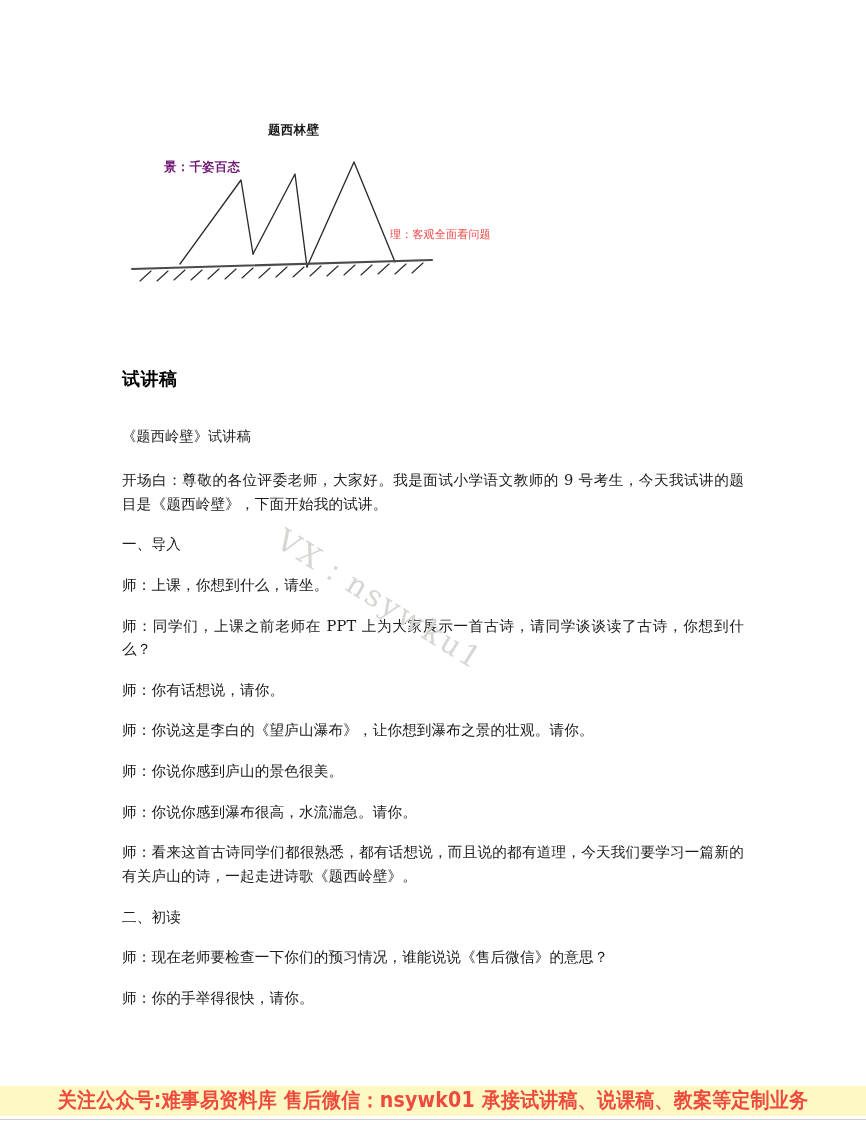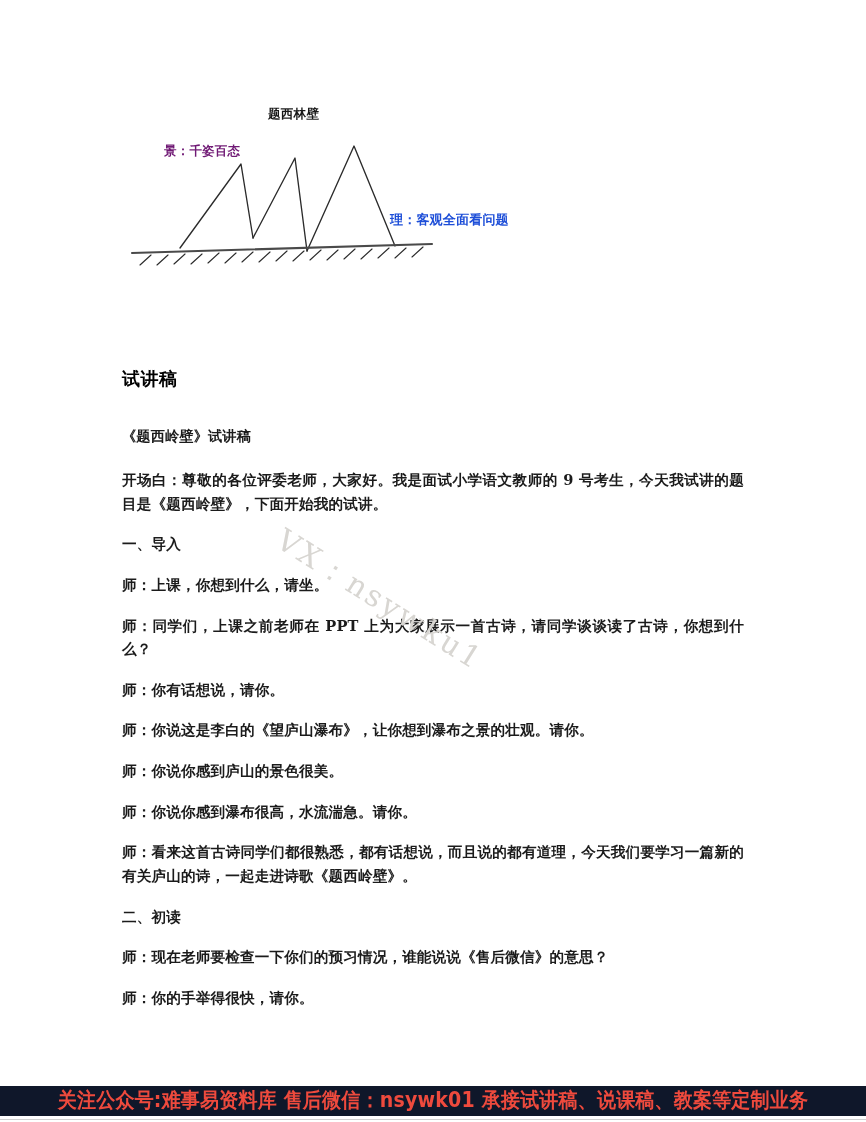--- a/index.html
+++ b/index.html
@@ -22,21 +22,21 @@
     left: 0; top: 0;
     width: 866px;
     height: 1122px;
     background: #ffffff;
   }
 
   
   .diagram-block {
     position: absolute;
     left: 122px;
-    top: 96px;
+    top: 112px;
     width: 620px;
     height: 190px;
   }
   .diagram-title {
     position: absolute;
     left: 146px;
     top: 10px;
     font-size: 12.5px;
     font-family: "DejaVu Serif", "Liberation Serif", serif;
     font-weight: 700;
@@ -51,23 +51,23 @@
     font-size: 12.5px;
     font-weight: 700;
     color: #701a75;
     white-space: nowrap;
     letter-spacing: .2px;
   }
   .diagram-label-right {
     position: absolute;
     left: 268px;
     top: 115px;
-    font-size: 13px;
-    font-weight: 700;
-    color: #1d4ed8;
+    font-size: 11px;
+    font-weight: 400;
+    color: #ef4444;
     white-space: nowrap;
     letter-spacing: .2px;
   }
   .diagram-svg {
     position: absolute;
     left: 0;
     top: 0;
     width: 620px;
     height: 190px;
   }
@@ -92,21 +92,20 @@
     width: 622px;
   }
   .para {
     font-size: 14.6px;
     line-height: 1.62;
     color: #1b1b1b;
     margin: 0 0 17px 0;
     text-align: justify;
     letter-spacing: .15px;
     font-family: "DejaVu Serif", "Liberation Serif", serif;
-    font-weight: bold;
   }
   .para.sub-title {
     font-size: 14.2px;
     margin-bottom: 20px;
   }
   .para.section {
     margin-bottom: 17px;
   }
 
   
@@ -128,21 +127,21 @@
   
   .footer-banner {
     position: absolute;
     left: 0;
     bottom: 6px;
     width: 866px;
     height: 30px;
     display: flex;
     align-items: center;
     justify-content: center;
-    background: #0f172a;
+    background: #fef9c3;
   }
   .footer-text {
     font-size: 19px;
     font-weight: 700;
     color: #ee4a3d;
     white-space: nowrap;
     letter-spacing: .2px;
     font-family: "DejaVu Sans", "Liberation Sans", sans-serif;
     transform: scaleY(1.08);
   }

